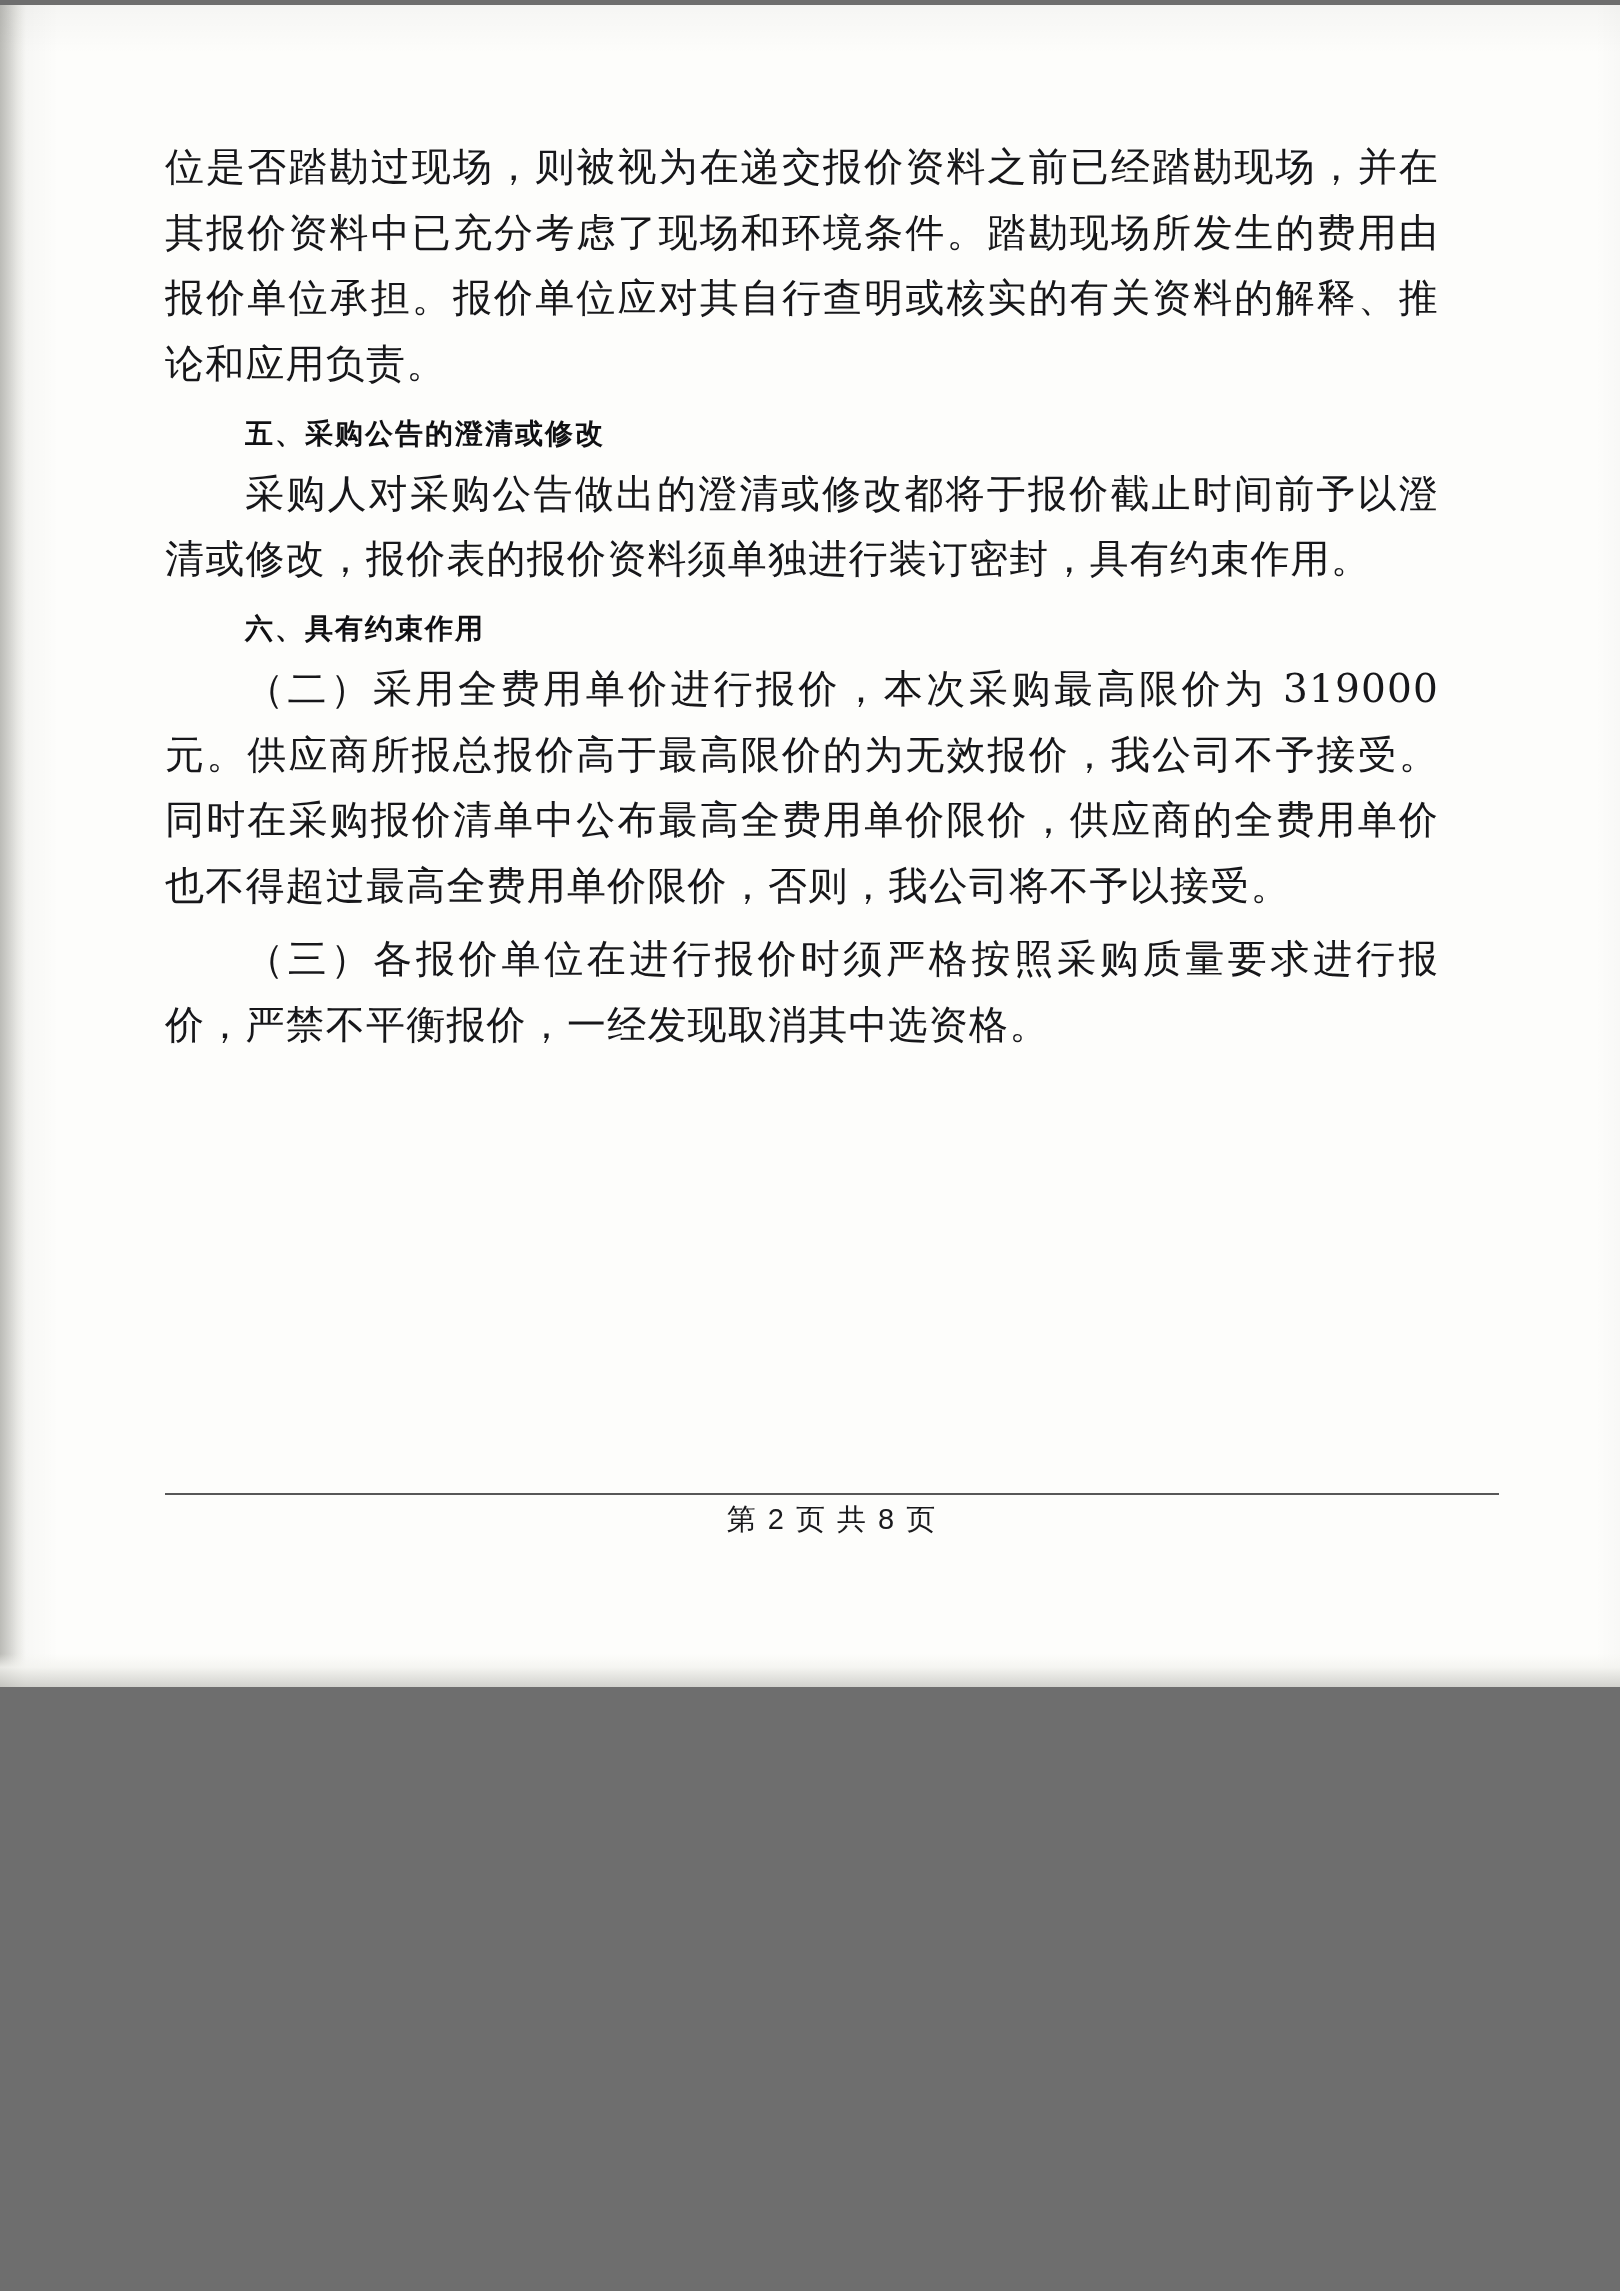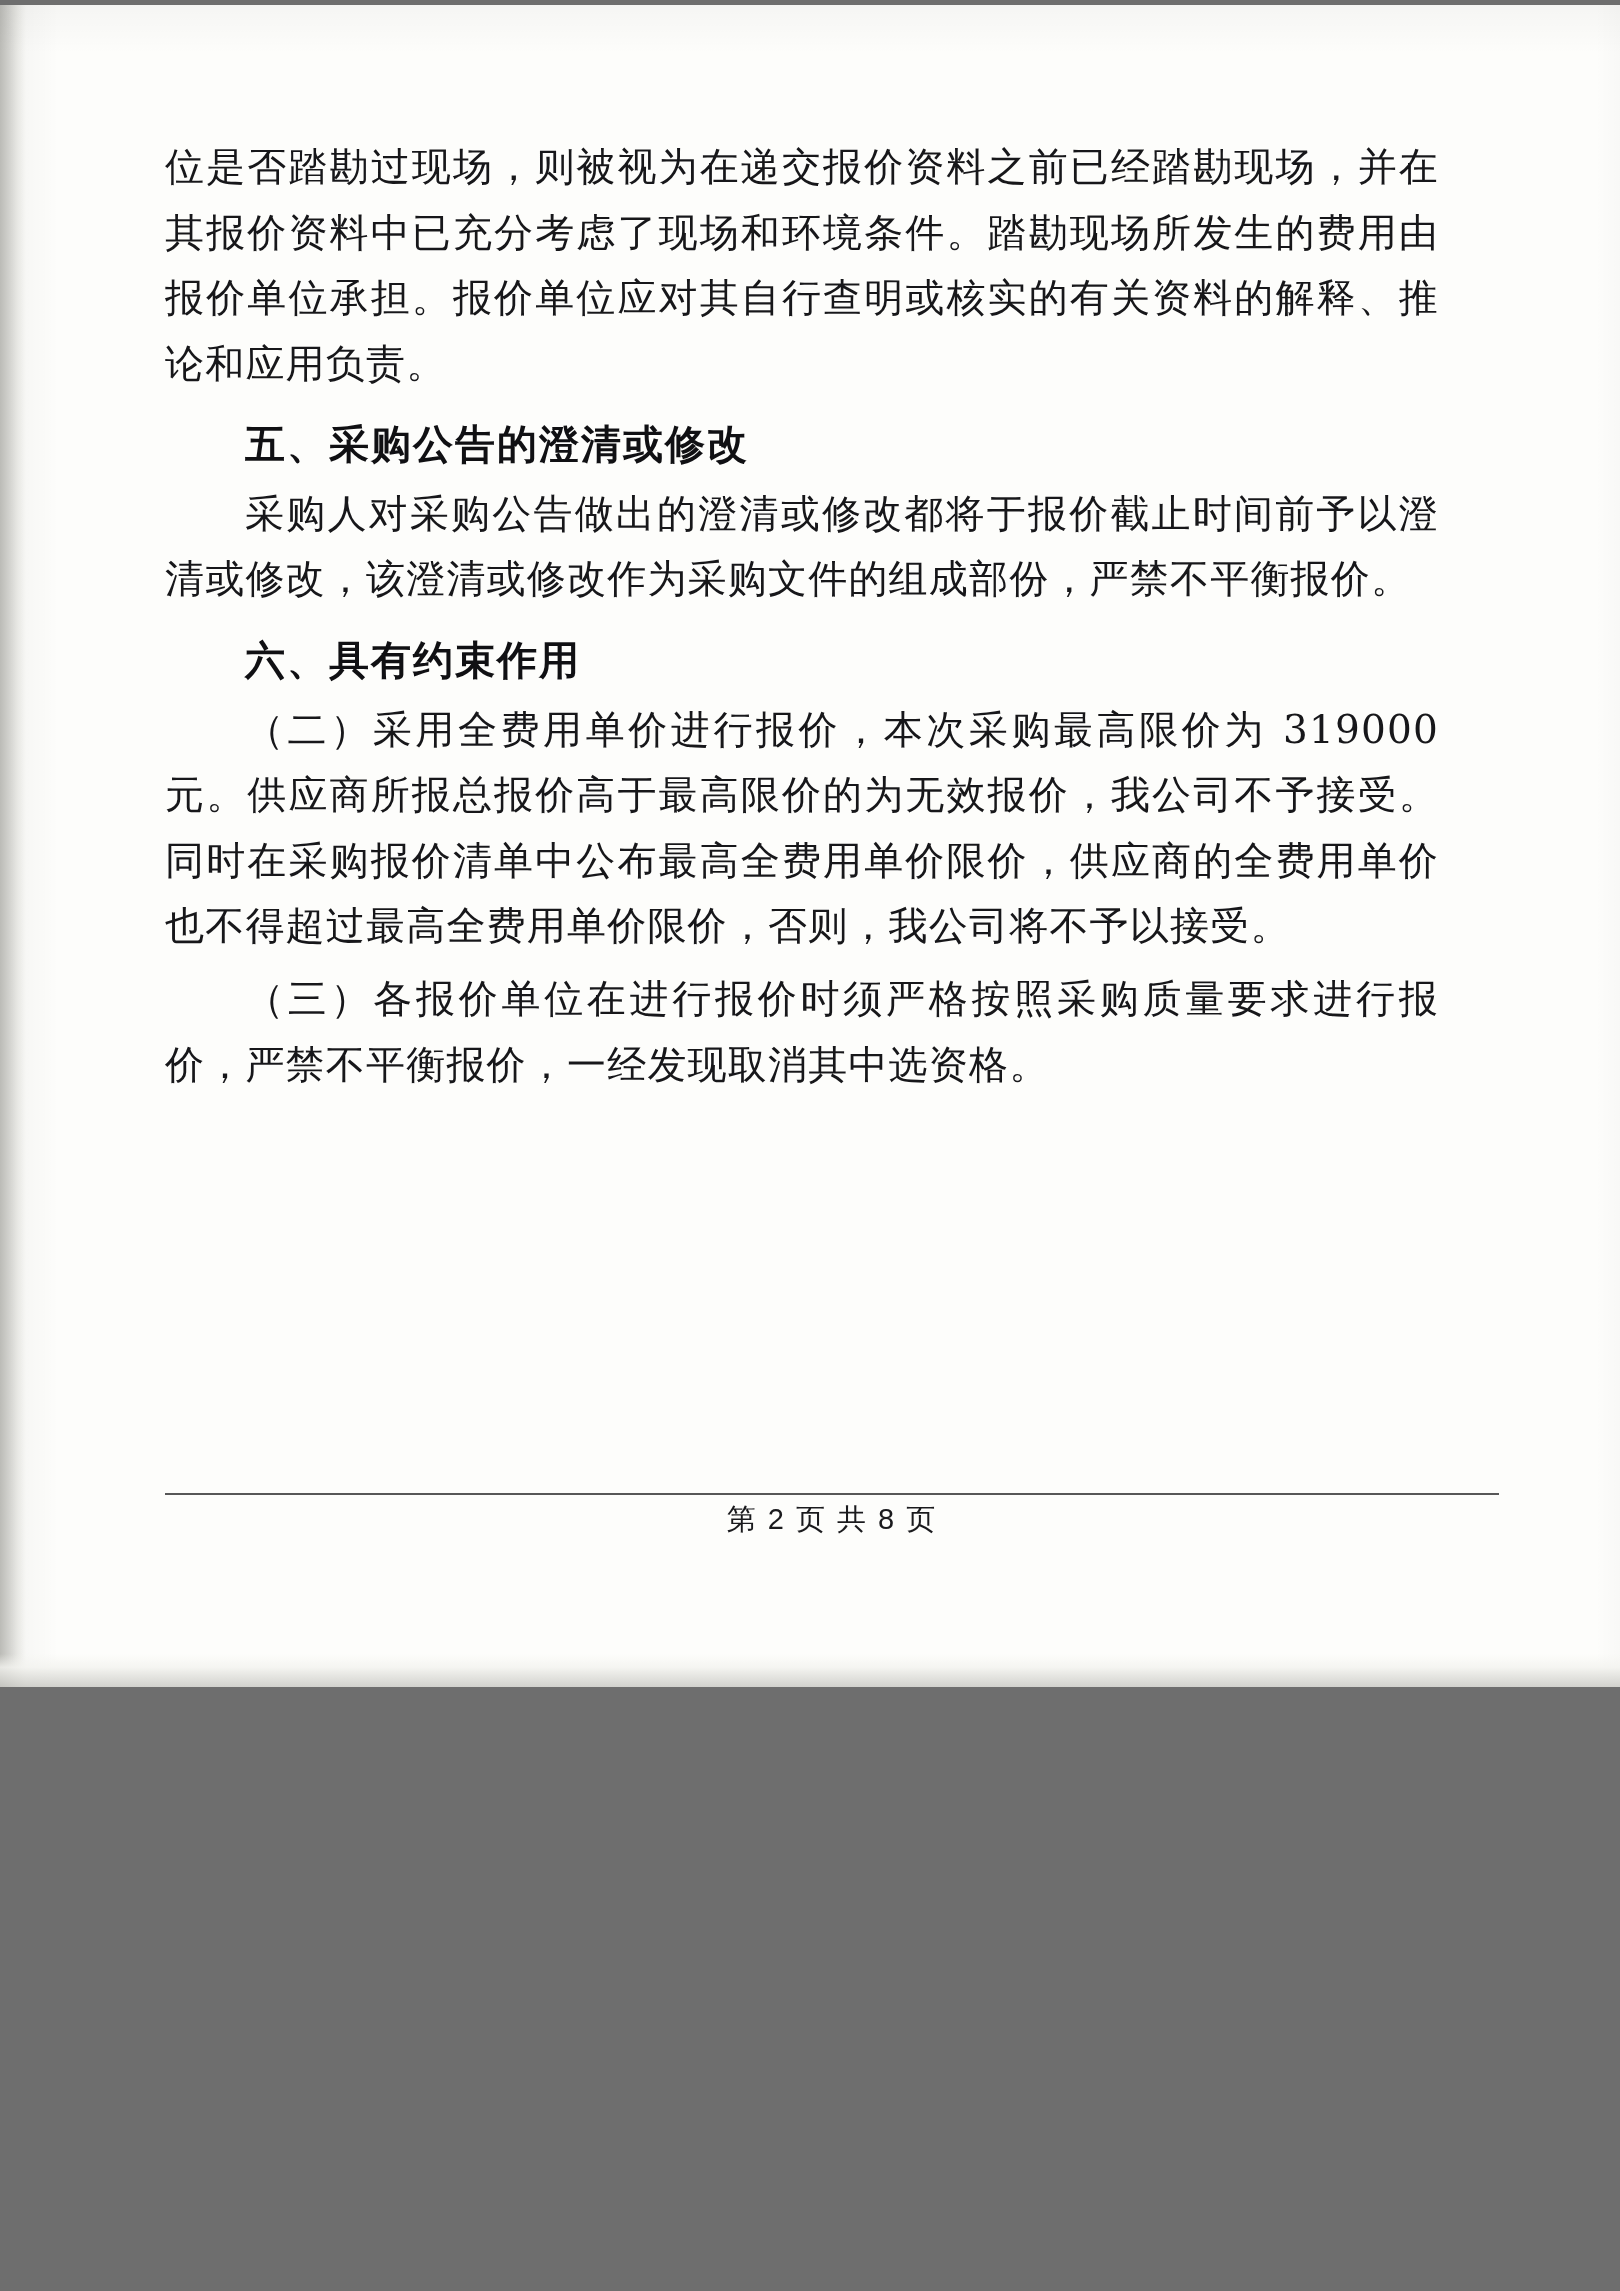--- a/index.html
+++ b/index.html
@@ -58,21 +58,21 @@
     color: #17171a;
     text-align: justify;
     text-justify: inter-ideograph;
     word-break: break-all;
   }
   p.indent {
     text-indent: 80px;
   }
   p.heading {
     margin: 13.7px 0 3.9px 0;
-    font-size: 40px;
+    font-size: 28px;
     font-weight: bold;
     line-height: 1.68;
     letter-spacing: 2px;
     color: #101013;
     text-indent: 80px;
   }
   p.bold-para {
     font-weight: normal;
   }
   .footer {
@@ -98,21 +98,21 @@
 </head>
 <body>
 
 <div class="page">
   <div class="edge-left"></div>
   <div class="paper-tint"></div>
 
   <div class="doc-body">
     <p class="para">位是否踏勘过现场，则被视为在递交报价资料之前已经踏勘现场，并在其报价资料中已充分考虑了现场和环境条件。踏勘现场所发生的费用由报价单位承担。报价单位应对其自行查明或核实的有关资料的解释、推论和应用负责。</p>
     <p class="heading">五、采购公告的澄清或修改</p>
-    <p class="para indent">采购人对采购公告做出的澄清或修改都将于报价截止时间前予以澄清或修改，该澄清或修改作为采购文件的组成部份，严禁不平衡报价。</p>
+    <p class="para indent">采购人对采购公告做出的澄清或修改都将于报价截止时间前予以澄清或修改，报价表的报价资料须单独进行装订密封，具有约束作用。</p>
     <p class="heading">六、具有约束作用</p>
     <p class="para indent">（二）采用全费用单价进行报价，本次采购最高限价为 319000 元。供应商所报总报价高于最高限价的为无效报价，我公司不予接受。同时在采购报价清单中公布最高全费用单价限价，供应商的全费用单价也不得超过最高全费用单价限价，否则，我公司将不予以接受。</p>
     <p class="para indent bold-para">（三）各报价单位在进行报价时须严格按照采购质量要求进行报价，严禁不平衡报价，一经发现取消其中选资格。</p>
   </div>
 
   <div class="footer-rule"></div>
   <div class="footer">第 2 页 共 8 页</div>
   <div class="edge-bottom"></div>
 </div>
 

